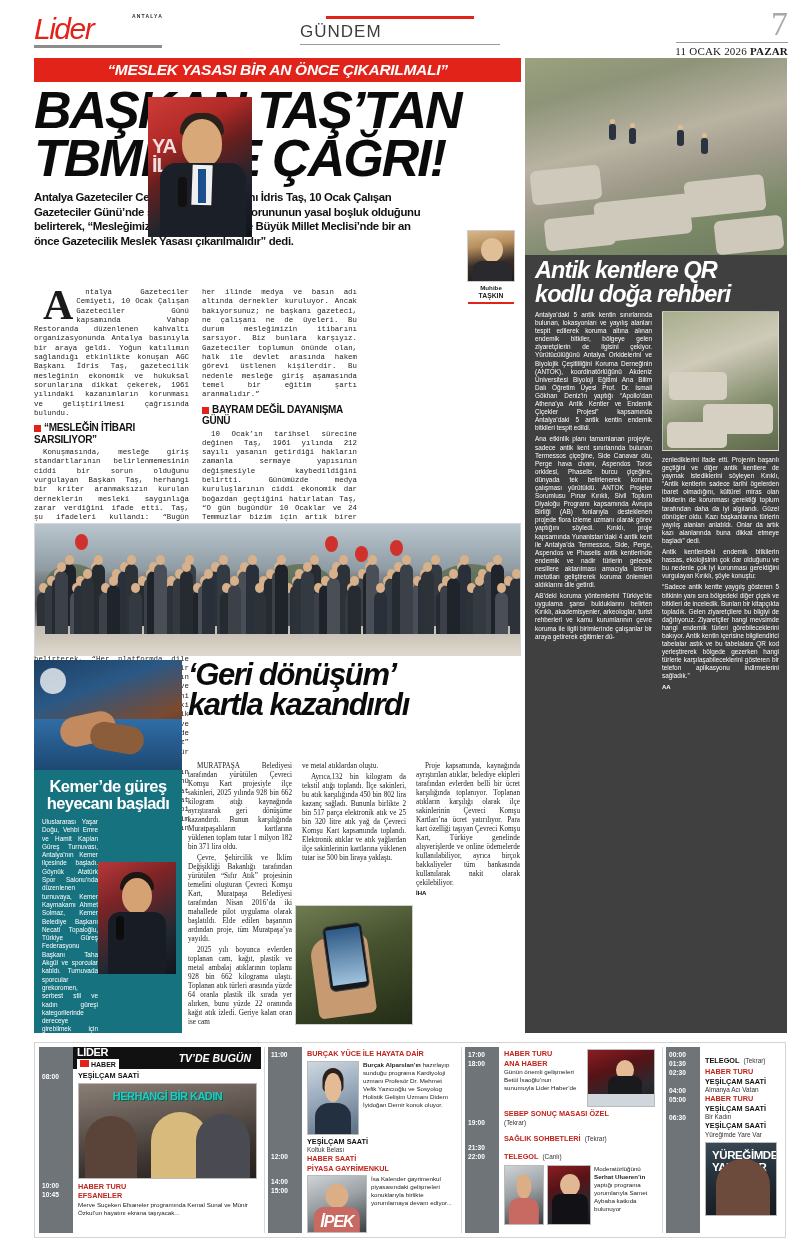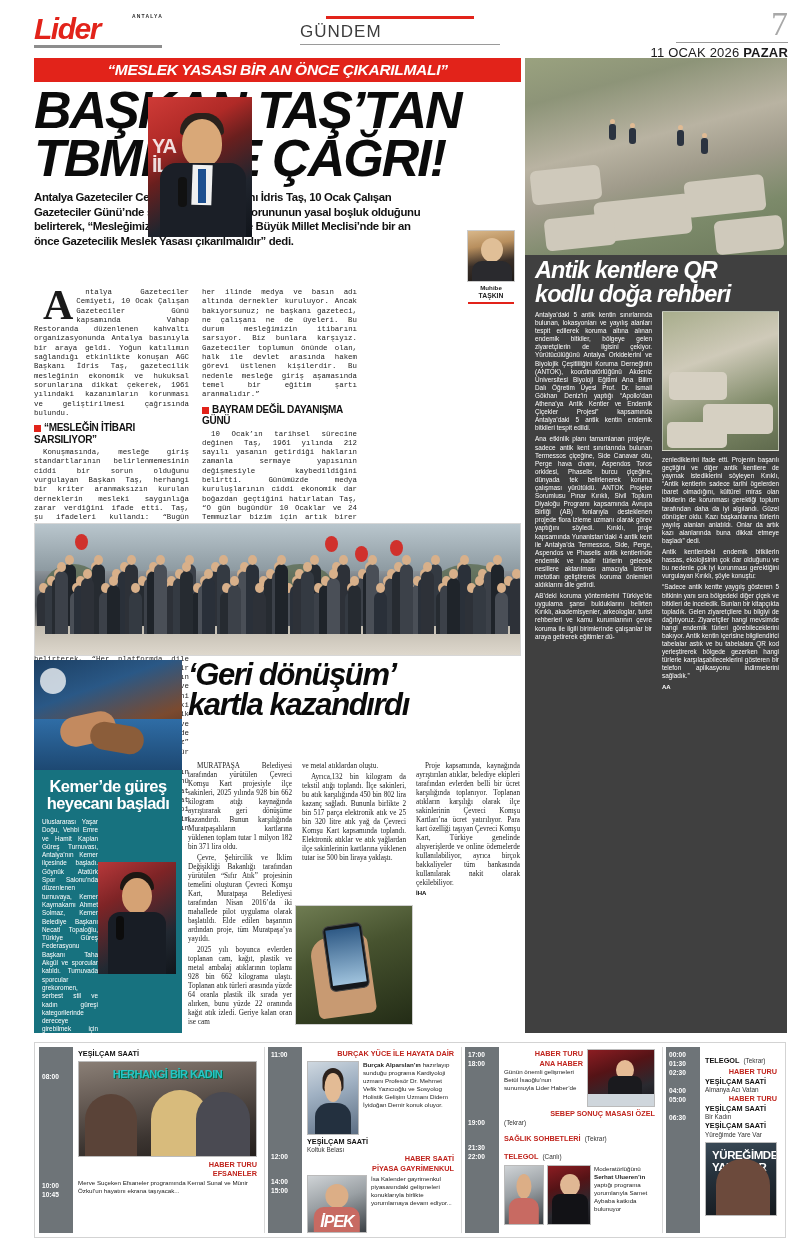--- a/index.html
+++ b/index.html
@@ -8,21 +8,21 @@
     background: #ffffff;
     font-family: "Liberation Serif", serif;
     overflow: hidden;
   }
   .page { position: relative; width: 800px; height: 1250px; background:#fff; }
 
   
   .masthead { position:absolute; left:0; top:0; width:800px; height:58px; }
   .logo-wrap { position:absolute; left:34px; top:14px; width:132px; }
   .logo-text {
-    font-family:"Liberation Sans", sans-serif; font-weight:bold; font-style:italic;
+    font-family:"Liberation Sans", sans-serif; font-weight:normal; font-style:italic;
     font-size:30px; color:#e2231a; letter-spacing:-1.5px; line-height:30px;
   }
   .logo-kicker {
     position:absolute; right:3px; top:-1px;
     font-family:"Liberation Sans", sans-serif; font-weight:bold; font-size:5px;
     letter-spacing:1.2px; color:#2b2b2b;
   }
   .logo-rule { margin-top:1px; height:3px; background:#8d8d8d; width:128px; }
 
   .section-title-wrap { position:absolute; left:300px; top:16px; width:200px; text-align:left; }
@@ -30,21 +30,21 @@
   .section-title {
     font-family:"Liberation Sans", sans-serif; font-size:17px; color:#3d3d3d;
     letter-spacing:1px;
   }
   .section-rule-bottom { height:1px; background:#9a9a9a; width:200px; margin:2px auto 0; }
 
   .page-no-wrap { position:absolute; right:12px; top:8px; text-align:right; }
   .page-no { font-family:"Liberation Serif", serif; font-size:34px; color:#a8a8a8; line-height:32px; }
   .page-no-rule { height:1px; background:#9a9a9a; width:112px; margin:2px 0 2px auto; }
   .page-date {
-    font-family:Liberation Sans, sans-serif; font-size:13px; color:#1a1a1a;
+    font-family:Liberation Serif, serif; font-size:11px; color:#1a1a1a;
     letter-spacing:.2px;
   }
   .page-date b { font-weight:bold; }
 
   
   .lead { position:absolute; left:34px; top:58px; width:487px; }
   .kicker-bar {
     background:#e2231a; color:#fff; text-align:center;
     font-family:"Liberation Sans", sans-serif; font-weight:bold; font-style:italic;
     font-size:15.5px; letter-spacing:-.3px; padding:3px 6px 4px; line-height:17px;
@@ -318,21 +318,21 @@
   .tv-logo .sq3 { display:inline-block; width:9px; height:7px; background:#e2231a; margin-right:2px; vertical-align:0px;}
   .tv-today {
     margin-left:auto; padding-right:10px;
     font-family:"Liberation Sans", sans-serif; font-weight:bold; font-style:italic;
     font-size:10.5px; color:#fff;
   }
   .prog-title {
     font-family:"Liberation Sans", sans-serif; font-weight:bold; font-size:7.3px;
     color:#111; line-height:9.5px;
   }
-  .prog-title.red { color:#c0241d;text-align:right; }
+  .prog-title.red { color:#c0241d; }
   .prog-sub {
     font-family:"Liberation Sans", sans-serif; font-size:6.4px; color:#333; line-height:8px;
   }
   .prog-desc {
     font-family:"Liberation Sans", sans-serif; font-size:6.2px; color:#222; line-height:8.1px;
   }
   .prog-desc b { font-weight:bold; }
   .tvimg {
     background:#888; position:relative; overflow:hidden; border:1px solid #bbb;
   }
@@ -660,20 +660,27 @@
 
       <div class="tv-col" style="flex:0 0 222px;">
         <div class="tv-times">
           <div style="height:22px"></div>
           <div>08:00</div>
           <div style="height:100px"></div>
           <div>10:00</div>
           <div>10:45</div>
         </div>
         <div class="tv-content">
+          <div class="tv-logo-bar">
+            <div class="tv-logo">
+              <span>LİDER</span>
+              <span class="haber"><span class="sq3"></span><span>HABER</span></span>
+            </div>
+            <div class="tv-today">TV’DE BUGÜN</div>
+          </div>
           <div class="prog-title">YEŞİLÇAM SAATİ</div>
           <div class="tvimg vhs" style="height:96px;margin:2px 0 3px;padding-left:44px;">
             <div class="title">HERHANGİ BİR KADIN</div>
             <div style="position:absolute;left:6px;bottom:0;width:52px;height:62px;border-radius:26px 26px 0 0;background:#5a4338;"></div>
             <div style="position:absolute;left:72px;bottom:0;width:58px;height:66px;border-radius:29px 29px 0 0;background:#d8bb7c;"></div>
             <div style="position:absolute;right:6px;bottom:0;width:54px;height:64px;border-radius:27px 27px 0 0;background:#4a4a52;"></div>
           </div>
           <div class="prog-title red">HABER TURU</div>
           <div class="prog-title red">EFSANELER</div>
           <div class="prog-desc">Merve Suçeken Efsaneler programında Kemal Sunal ve Münir Özkul’un hayatını ekrana taşıyacak...</div>

